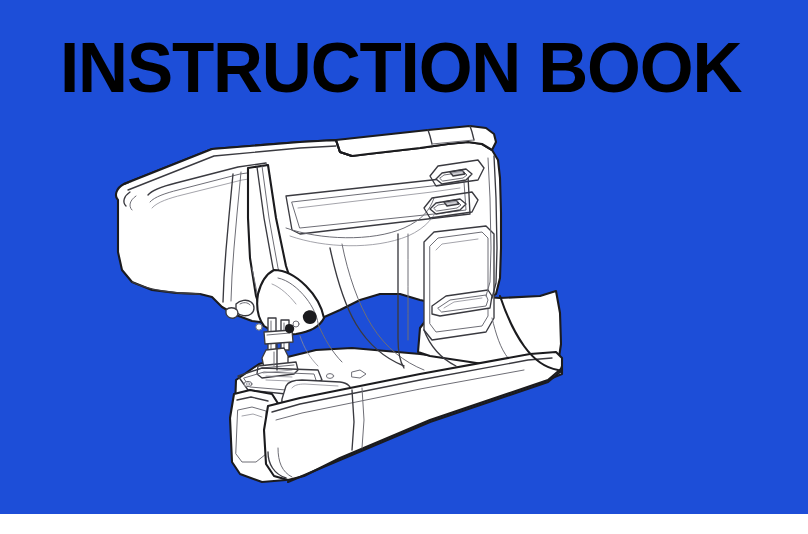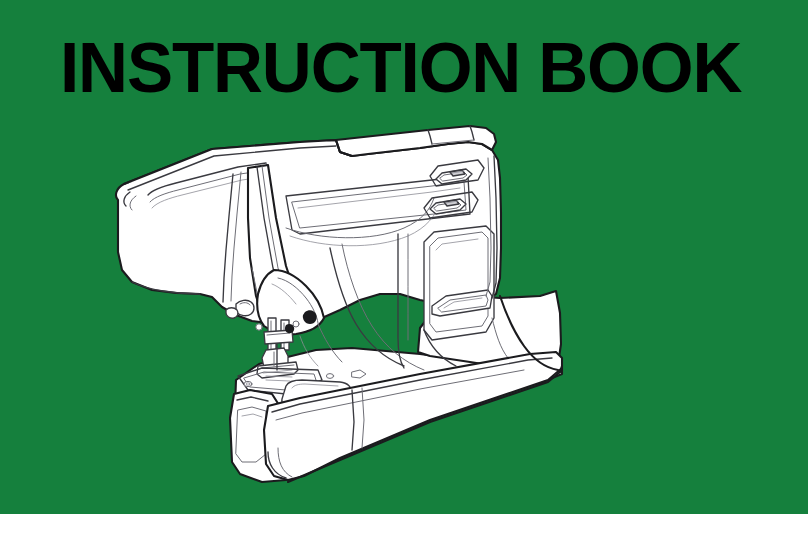--- a/index.html
+++ b/index.html
@@ -8,21 +8,21 @@
     padding: 0;
     background: #ffffff;
   }
   body {
     font-family: "Liberation Sans", sans-serif;
   }
   #page {
     position: relative;
     width: 808px;
     height: 514px;
-    background: #15803d;
+    background: #1d4ed8;
     overflow: hidden;
   }
   #cover-title {
     position: absolute;
     left: 60px;
     top: 28px;
     width: 700px;
     height: 80px;
     font-family: "Liberation Sans", sans-serif;
     font-weight: bold;

